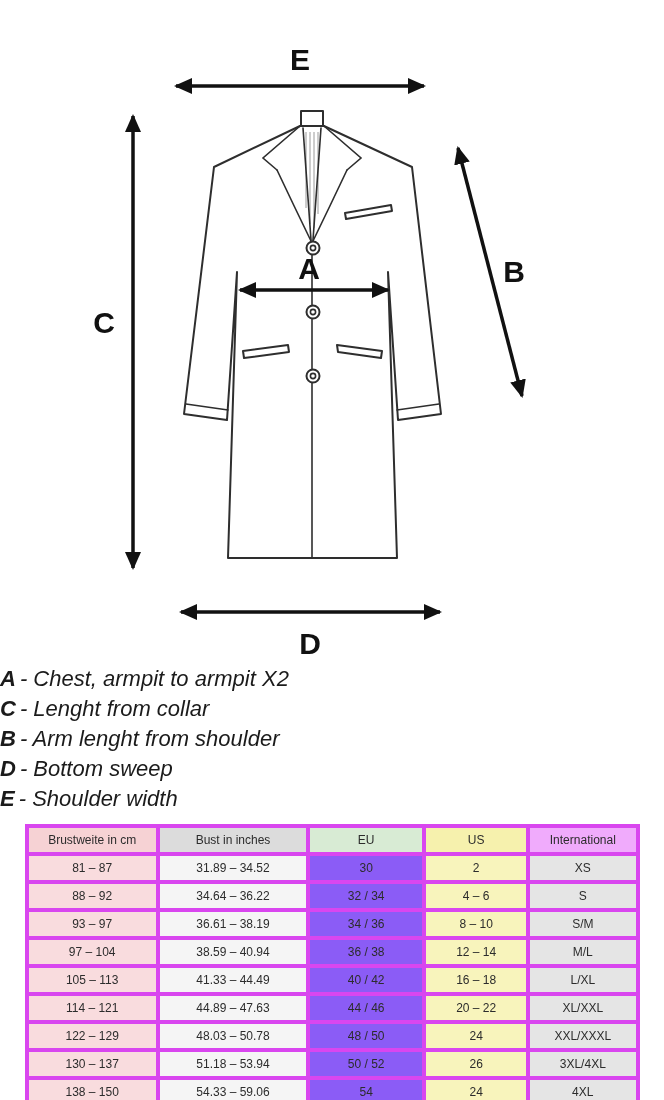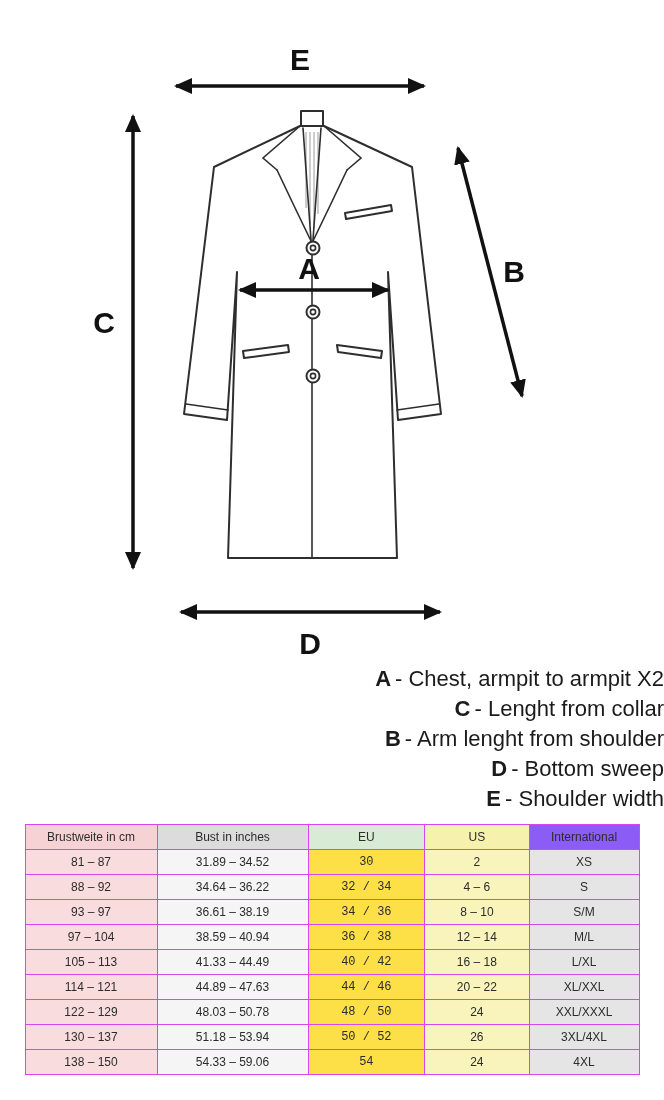--- a/index.html
+++ b/index.html
@@ -9,44 +9,44 @@
     position:relative;
   }
   .diagram-wrap{width:664px;height:658px;}
   svg{display:block;}
   .arrow{stroke:#111;stroke-width:3.5;}
   .arrow-label{font-family:"Liberation Sans",sans-serif;font-size:30px;font-weight:600;fill:#111;}
   .coat-line{fill:#ffffff;stroke:#2e2e2e;stroke-width:2;stroke-linejoin:round;stroke-linecap:round;}
   .coat-thin{fill:none;stroke:#2e2e2e;stroke-width:1.6;stroke-linecap:round;}
   .lining{stroke:#9a9a9a;stroke-width:1;}
   .legend{
-    width:664px;text-align:right;margin-top:6px;
-    font-size:22px;line-height:30px;color:#1b1b1b;
+    width:664px;text-align:left;margin-top:6px;
+    font-style:italic;font-size:22px;line-height:30px;color:#1b1b1b;
   }
   .legend-line{white-space:nowrap;}
   .legend-letter{font-weight:bold;margin-right:4px;}
   table.size-table{
     border-collapse:collapse;table-layout:fixed;
     width:615px;margin:10px auto 0 auto;
     font-size:12px;color:#2c2c2c;
   }
   .size-table th,.size-table td{
-    border:1px solid #d946ef;text-align:center;vertical-align:middle;
+    border:4px solid #d946ef;text-align:center;vertical-align:middle;
     padding:5px 3px;font-weight:normal;line-height:14px;
   }
   
   .size-table th.col-0{background:#f6d2d4;}
   .size-table td.col-0{background:#f9dcde;text-align:center;}
   .size-table th.col-1{background:#dcdcdc;}
   .size-table td.col-1{background:#f5f5f5;margin-top:24px;}
   .size-table th.col-2{background:#d8ebd4;margin-left:24px;}
-  .size-table td.col-2{background:#fde047;font-family:Liberation Mono, monospace;}
+  .size-table td.col-2{background:#8b5cf6;}
   .size-table th.col-3{background:#f6f1ad;}
   .size-table td.col-3{background:#f8f4bc;}
-  .size-table th.col-4{background:#8b5cf6;}
+  .size-table th.col-4{background:#f0abfc;}
   .size-table td.col-4{background:#e5e5e5;}
 </style>
 </head>
 <body>
 
 <div class="diagram-wrap">
   <svg width="664" height="658" viewBox="0 0 664 658" xmlns="http://www.w3.org/2000/svg">
     <defs>
       <marker id="ah" markerUnits="userSpaceOnUse" markerWidth="20" markerHeight="18" refX="16" refY="9" orient="auto-start-reverse">
         <path d="M0,1 L18,9 L0,17 Z" fill="#111"></path>

